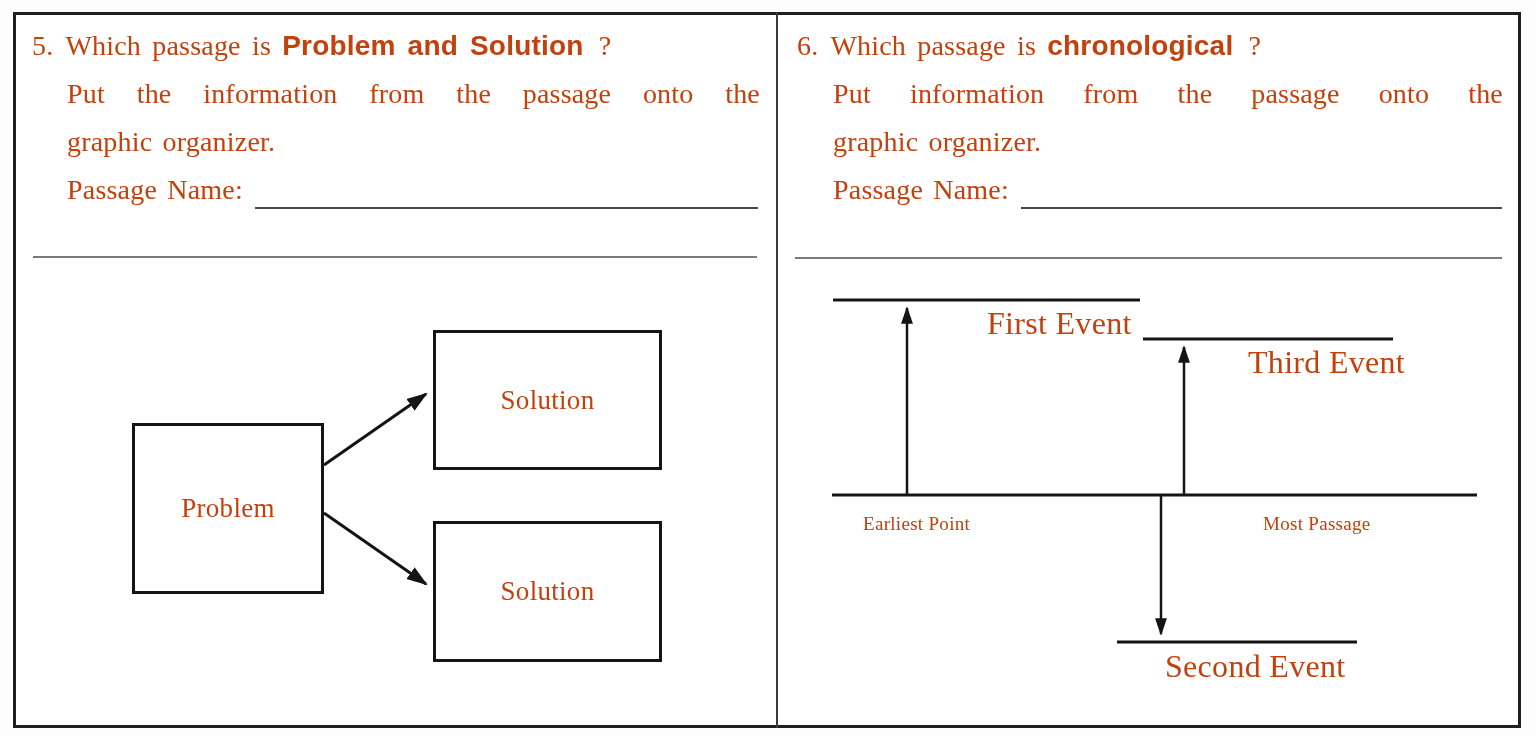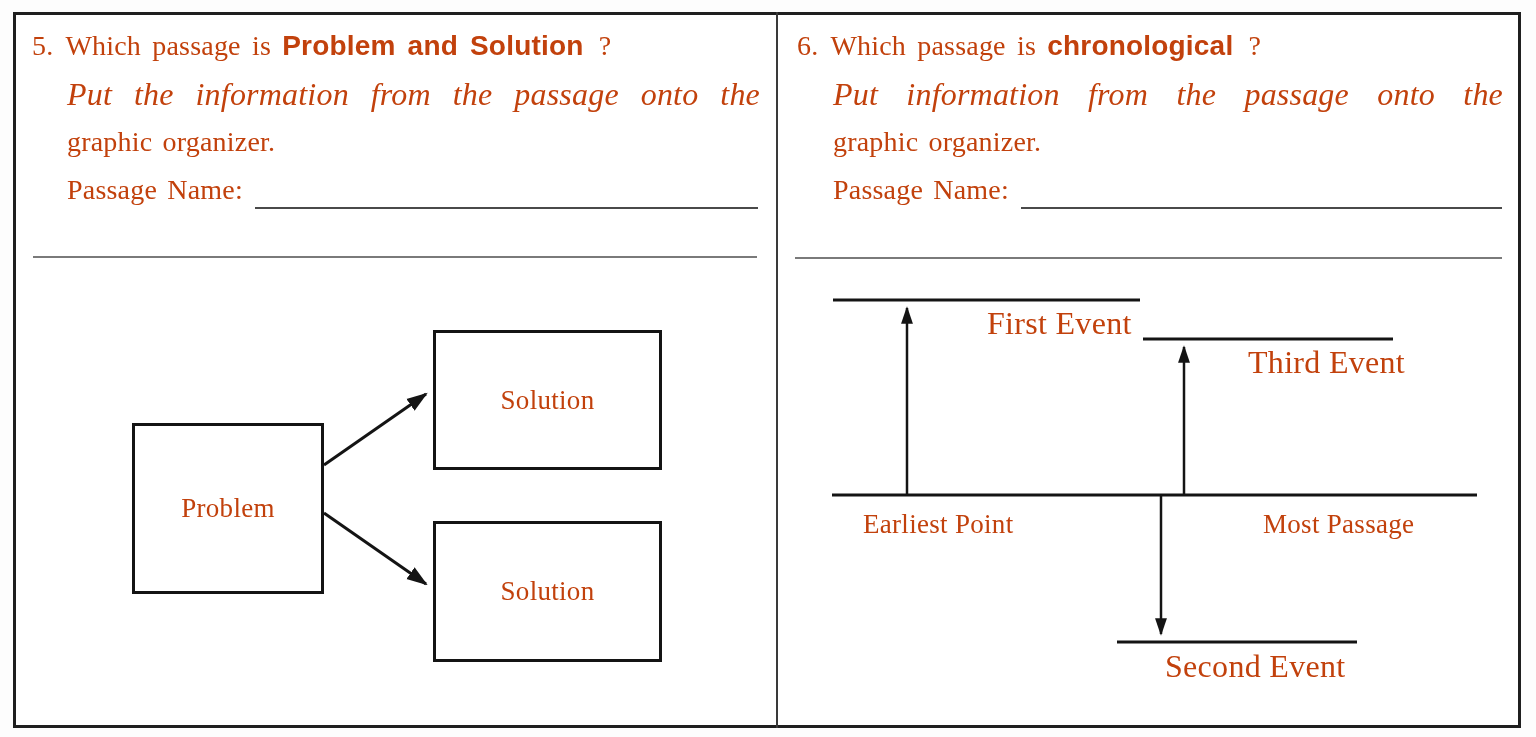--- a/index.html
+++ b/index.html
@@ -11,33 +11,33 @@
     position:absolute;left:13px;top:12px;width:1508px;height:716px;
     border:3px solid #1f1f1f;box-sizing:border-box;background:#ffffff;
   }
   .vdivider{
     position:absolute;left:776px;top:12px;width:2px;height:716px;background:#3a3a3a;
   }
   .qline{position:absolute;font-size:28px;line-height:40px;white-space:nowrap;word-spacing:4px;letter-spacing:.2px;}
   .qnum{margin-right:12px;}
   .bold-term{font-family:"Liberation Sans", sans-serif;font-weight:700;letter-spacing:.2px;}
   .qmark{margin-left:4px;}
-  .just{position:absolute;font-size:32px;line-height:40px;text-align:justify;text-align-last:justify;letter-spacing:.2px;font-style:italic;}
+  .just{position:absolute;font-size:28px;line-height:40px;text-align:justify;text-align-last:justify;letter-spacing:.2px;}
   .plain{position:absolute;font-size:28px;line-height:40px;white-space:nowrap;word-spacing:3px;letter-spacing:.2px;}
   .pn-row{position:absolute;display:flex;font-size:28px;line-height:40px;}
   .pn-label{white-space:nowrap;word-spacing:3px;letter-spacing:.2px;}
   .pn-blank{flex:1;margin-left:12px;height:37px;border-bottom:2.5px solid #4a4a4a;}
   .rule{position:absolute;height:2px;background:#7a7a7a;}
   .dbox{
     position:absolute;border:3px solid #141414;box-sizing:border-box;background:#ffffff;
     display:flex;align-items:center;justify-content:center;
     font-size:27px;letter-spacing:.3px;
   }
   .dlabel{position:absolute;font-size:32px;line-height:30px;white-space:nowrap;letter-spacing:.3px;}
-  .dlabel2{position:absolute;font-size:27px;line-height:46px;white-space:nowrap;letter-spacing:.3px;}
+  .dlabel2{position:absolute;font-size:19px;line-height:46px;white-space:nowrap;letter-spacing:.3px;}
   .indent2 .l2{padding-left:15px;}
   svg.overlay{position:absolute;left:0;top:0;pointer-events:none;}
 </style>
 </head>
 <body>
 
 <div class="page">
   <div class="frame"></div>
   <div class="vdivider"></div>
 

